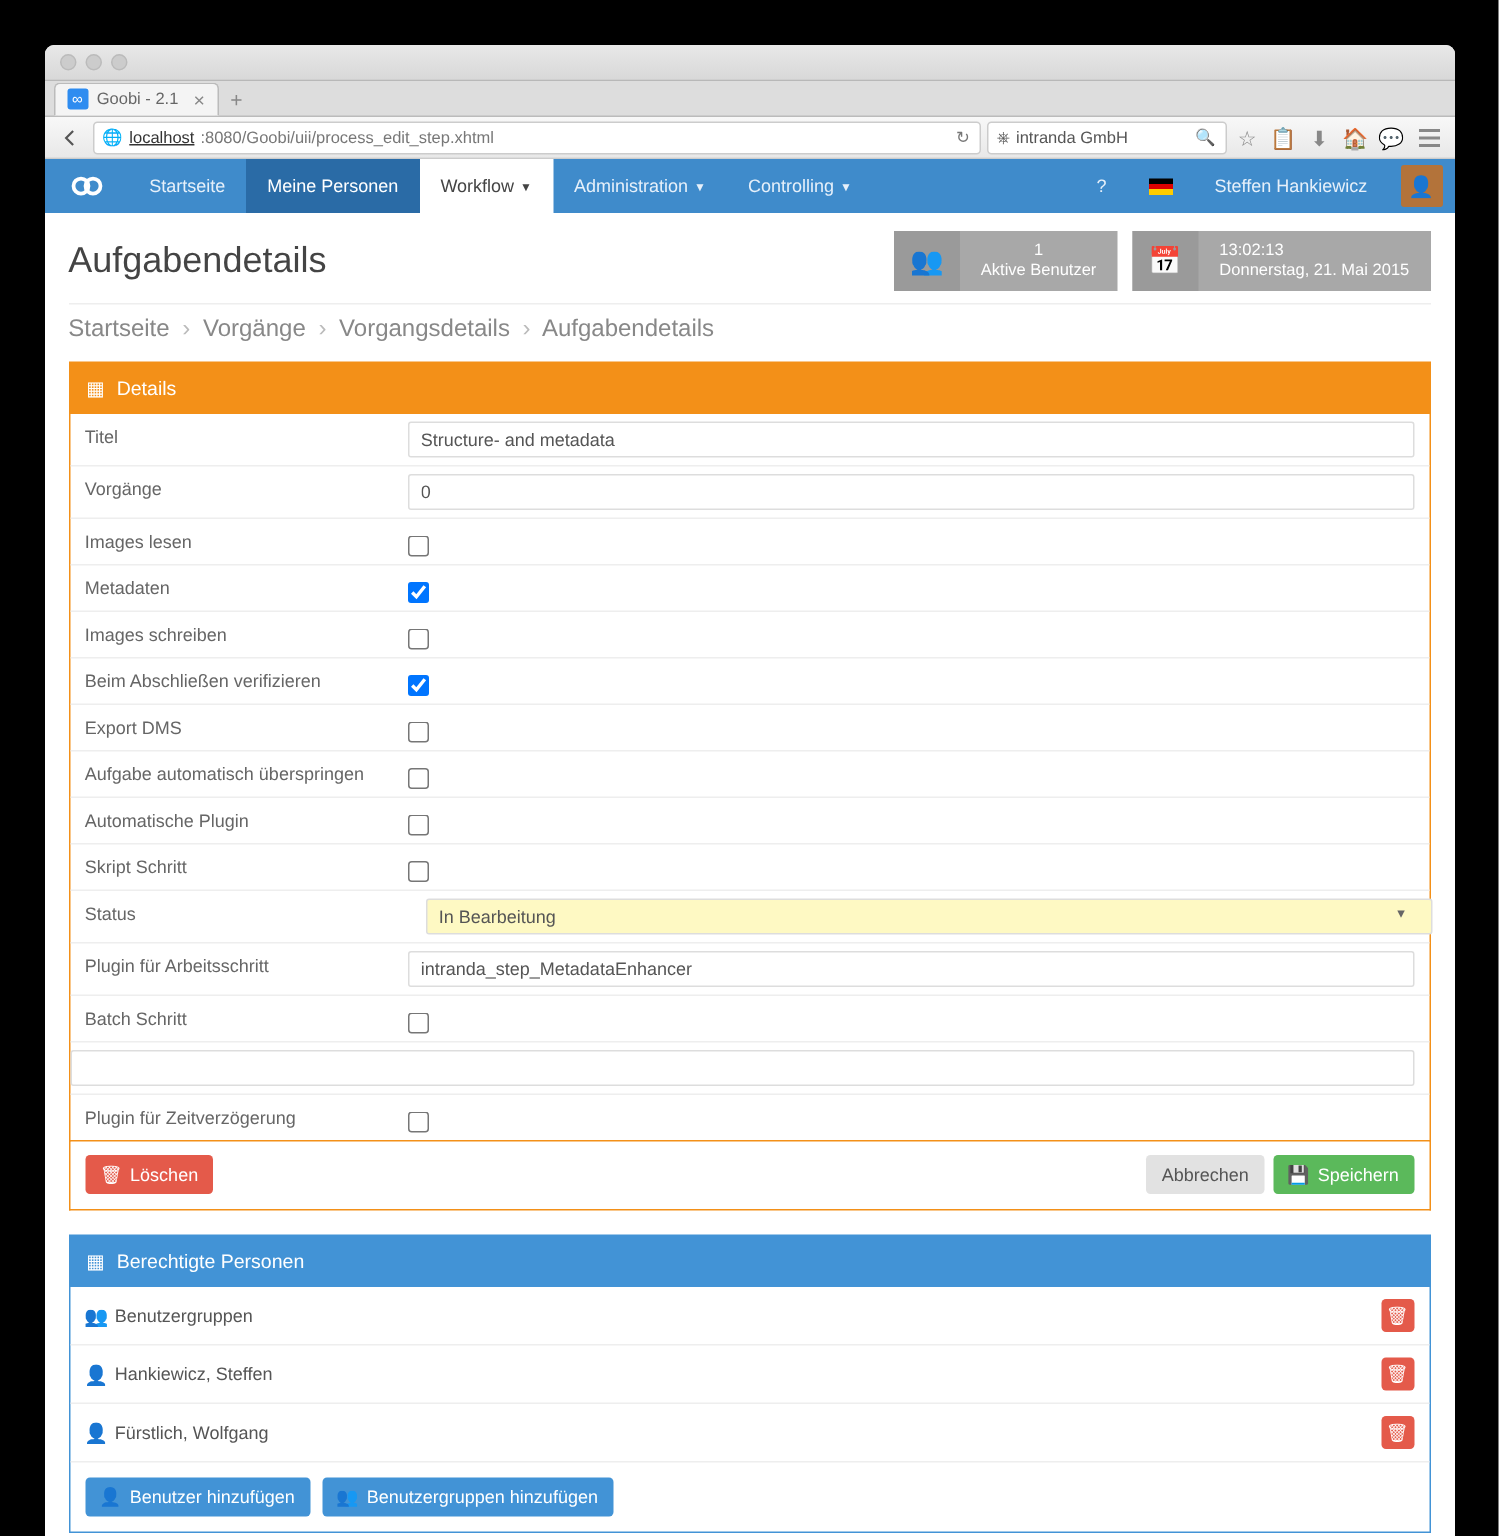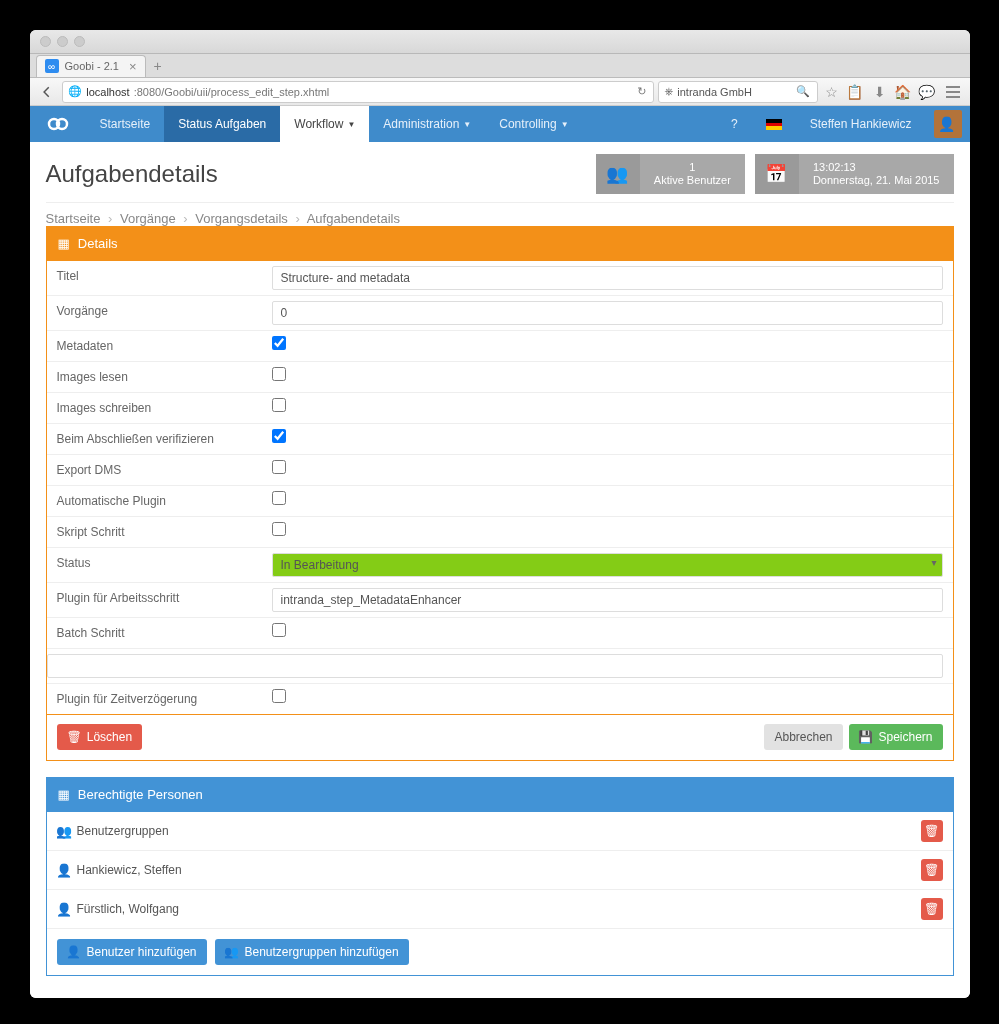--- a/index.html
+++ b/index.html
@@ -15,21 +15,21 @@
 .tabstrip { height: 24px; background: #ddd; display: flex; align-items: center; padding: 0 6px; border-bottom: 1px solid #bbb; }
 .tab { background: #f4f4f4; border: 1px solid #bbb; border-bottom: none; border-radius: 4px 4px 0 0; height: 22px; display: flex; align-items: center; padding: 0 8px; gap: 6px; font-size: 11px; color: #666; }
 .favicon { width: 14px; height: 14px; background: #2e8cf0; display: flex; align-items: center; justify-content: center; color: #fff; font-size: 10px; border-radius: 2px; }
 .close-tab { color: #888; font-size: 13px; margin-left: 4px; }
 .plus { margin-left: 8px; color: #888; font-size: 14px; }
 
 
 .urlbar { height: 28px; background: linear-gradient(#f8f8f8,#e8e8e8); display: flex; align-items: center; padding: 0 6px; gap: 4px; border-bottom: 1px solid #ccc; }
 .nav-btn { width: 22px; height: 20px; display: flex; align-items: center; justify-content: center; color: #555; font-size: 14px; }
 .urlfield { flex: 1; height: 22px; border: 1px solid #ccc; border-radius: 3px; background: #fff; display: flex; align-items: center; padding: 0 6px; font-size: 11px; color: #777; gap: 4px; }
-.urlfield .host { color: #333; }
+.urlfield .host { color: #333; text-decoration: underline; }
 .reload { margin-left: auto; color: #777; }
 .searchfield { width: 160px; height: 22px; border: 1px solid #ccc; border-radius: 3px; background: #fff; display: flex; align-items: center; padding: 0 6px; font-size: 11px; color: #555; gap: 4px; }
 .searchfield .sq { margin-left: auto; color: #888; }
 .toolbtn { width: 20px; height: 20px; display: flex; align-items: center; justify-content: center; color: #888; font-size: 14px; }
 .hamburger { width: 22px; height: 18px; display: flex; flex-direction: column; justify-content: center; gap: 3px; padding: 0 4px; }
 .hamburger span { height: 2px; background: #888; }
 
 
 .navbar { height: 36px; background: #3f8bcb; display: flex; align-items: stretch; color: #fff; }
 .brand { width: 56px; display: flex; align-items: center; justify-content: center; font-size: 20px; font-weight: bold; }
@@ -42,37 +42,37 @@
 .avatar { width: 28px; height: 28px; background: #b3733a; border-radius: 2px; display: flex; align-items: center; justify-content: center; color: #fff; font-size: 14px; }
 
 
 .content { background: #fff; padding: 12px 16px 6px; }
 .header-row { display: flex; align-items: center; justify-content: space-between; margin-bottom: 8px; border-bottom: 1px solid #eee; padding-bottom: 8px; }
 h1 { font-size: 24px; font-weight: 400; color: #444; }
 .infoboxes { display: flex; gap: 10px; }
 .infobox { background: #a8a8a8; color: #fff; display: flex; align-items: center; height: 40px; }
 .infobox .iconpart { width: 44px; background: #9a9a9a; display: flex; align-items: center; justify-content: center; height: 100%; font-size: 18px; }
 .infobox .textpart { padding: 0 14px; font-size: 11px; line-height: 1.2; text-align: center; }
-.breadcrumb { font-size: 13px; color: #888; }
+.breadcrumb { font-size: 16px; color: #888; margin-bottom: 12px; }
 .breadcrumb span.sep { margin: 0 4px; color: #bbb; }
 
 
 .panel { margin-bottom: 16px; }
 .panel-head-orange { background: #f39018; color: #fff; padding: 10px 12px; font-weight: 500; font-size: 13px; display: flex; align-items: center; gap: 8px; }
 .panel-head-blue { background: #4293d6; color: #fff; padding: 10px 12px; font-weight: 500; font-size: 13px; display: flex; align-items: center; gap: 8px; }
 .panel-body { border: 1px solid #eee; }
 .panel.orange-border .panel-body { border: 1px solid #f39018; border-top: none; }
 .panel.blue-border .panel-body { border: 1px solid #4293d6; border-top: none; }
 
 .form-row { display: flex; border-bottom: 1px solid #eee; }
 .form-row:last-child { border-bottom: none; }
 .form-label { width: 225px; padding: 8px 10px; font-size: 12px; color: #666; }
-.form-field { flex: 1; padding: 5px 10px 5px 0; display: flex; align-items: flex-start; }
+.form-field { flex: 1; padding: 5px 10px 5px 0; display: flex; align-items: flex-end; }
 .form-input, .form-select { width: 100%; height: 24px; border: 1px solid #ddd; border-radius: 2px; padding: 0 8px; font-size: 12px; color: #555; background: #fff; font-family: inherit; }
-.form-select { appearance: none; background: #84cc16; }
+.form-select { appearance: none; background: #fef9c3; margin-left: 12px; }
 .select-wrap { position: relative; width: 100%; }
 .select-wrap::after { content: "▾"; position: absolute; right: 6px; top: 4px; font-size: 10px; color: #666; pointer-events: none; }
 .chk { width: 14px; height: 14px; }
 
 
 .actions { display: flex; padding: 10px 10px; gap: 6px; border-bottom: 1px solid #f39018; border-left: 1px solid #f39018; border-right: 1px solid #f39018; margin-top: -1px; }
 .btn { height: 26px; border: none; border-radius: 3px; padding: 0 10px; font-size: 12px; display: inline-flex; align-items: center; gap: 5px; cursor: pointer; }
 .btn-red { background: #e45a4a; color: #fff; }
 .btn-grey { background: #e2e2e2; color: #555; }
 .btn-green { background: #5bb95b; color: #fff; }
@@ -143,21 +143,21 @@
     <div class="brand">
       <svg width="24" height="24" viewBox="0 0 24 24">
           <circle cx="8" cy="12" r="5" fill="none" stroke="#fff" stroke-width="2.5"></circle>
           <circle cx="16" cy="12" r="5" fill="none" stroke="#fff" stroke-width="2.5"></circle>
         </svg>
     </div>
     <div class="navitem">
         <span>Startseite</span>
       </div>
     <div class="navitem active">
-        <span>Status Aufgaben</span>
+        <span>Meine Personen</span>
       </div>
     <div class="navitem white">
         <span>Workflow</span> 
         <span class="caret">▼</span>
       </div>
     <div class="navitem">
         <span>Administration</span> 
         <span class="caret">▼</span>
       </div>
     <div class="navitem">
@@ -222,45 +222,51 @@
               <input class="form-input" value="Structure- and metadata" style="">
             </div>
         </div>
         <div class="form-row">
           <div class="form-label">Vorgänge</div>
           <div class="form-field">
               <input class="form-input" value="0" style="">
             </div>
         </div>
         <div class="form-row">
+          <div class="form-label">Images lesen</div>
+          <div class="form-field">
+              <input type="checkbox" class="chk" style="">
+            </div>
+        </div>
+        <div class="form-row">
           <div class="form-label">Metadaten</div>
           <div class="form-field">
               <input type="checkbox" class="chk" checked="" style="">
             </div>
         </div>
         <div class="form-row">
-          <div class="form-label">Images lesen</div>
-          <div class="form-field">
-              <input type="checkbox" class="chk" style="">
-            </div>
-        </div>
-        <div class="form-row">
           <div class="form-label">Images schreiben</div>
           <div class="form-field">
               <input type="checkbox" class="chk" style="">
             </div>
         </div>
         <div class="form-row">
           <div class="form-label">Beim Abschließen verifizieren</div>
           <div class="form-field">
               <input type="checkbox" class="chk" checked="" style="">
             </div>
         </div>
         <div class="form-row">
           <div class="form-label">Export DMS</div>
+          <div class="form-field">
+              <input type="checkbox" class="chk" style="">
+            </div>
+        </div>
+        <div class="form-row">
+          <div class="form-label">Aufgabe automatisch überspringen</div>
           <div class="form-field">
               <input type="checkbox" class="chk" style="">
             </div>
         </div>
         <div class="form-row">
           <div class="form-label">Automatische Plugin</div>
           <div class="form-field">
               <input type="checkbox" class="chk" style="">
             </div>
         </div>

